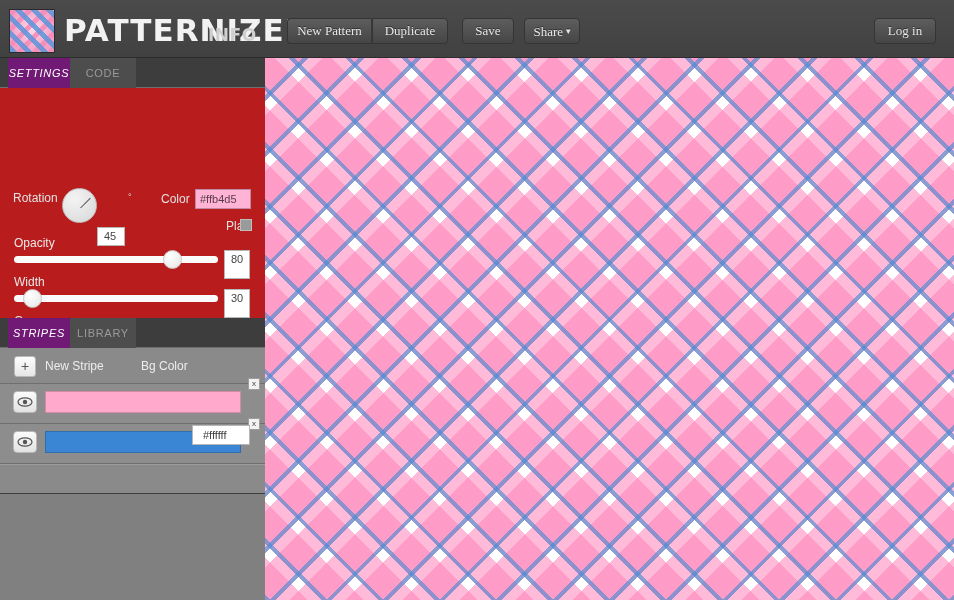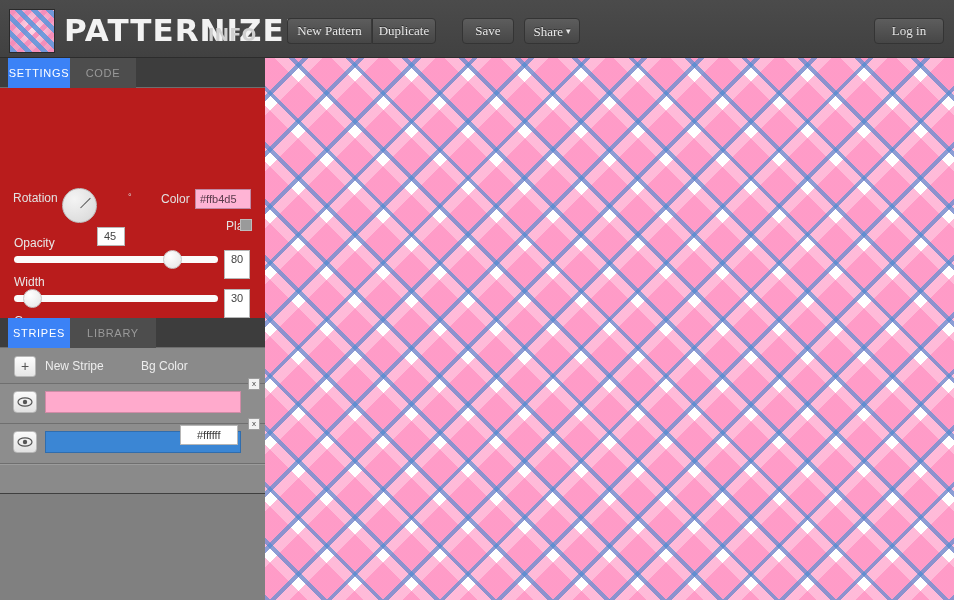--- a/index.html
+++ b/index.html
@@ -52,26 +52,26 @@
     color: #e8e8e8;
     font-family: "Liberation Serif", serif;
     font-size: 13px;
     line-height: 24px;
     text-align: center;
     cursor: pointer;
     text-shadow: 0 -1px 0 rgba(0,0,0,.5);
   }
   #btn-new-pattern { left: 287px; top: 18px; width: 85px;
      border-top-right-radius: 0; border-bottom-right-radius: 0; border-right: 1px solid #3a3a3a; }
-  #btn-duplicate   { left: 372px; top: 18px; width: 64px;
+  #btn-duplicate   { left: 372px; top: 18px; width: 76px;
      border-top-left-radius: 0; border-bottom-left-radius: 0; }
   #btn-save        { left: 462px; top: 18px; width: 52px; }
   #btn-share       { left: 524px; top: 18px; width: 56px; }
   #share-caret { font-size: 9px; margin-left: 3px; vertical-align: 2px; }
-  #btn-login       { left: 874px; top: 18px; width: 70px; }
+  #btn-login       { left: 874px; top: 18px; width: 62px; }
 
   
   #sidebar {
     position: absolute; left: 0; top: 58px;
     width: 265px; height: 542px;
     background: #808080;
   }
 
   .tabbar {
     position: relative;
@@ -82,27 +82,27 @@
   .tab {
     position: absolute; top: 0;
     height: 30px;
     line-height: 30px;
     font-size: 11px;
     letter-spacing: .7px;
     text-align: center;
     cursor: pointer;
     font-family: "Liberation Sans", sans-serif;
   }
-  .tab.active { background: #3b82f6; color: #ffffff; }
+  .tab.active { background: #701a75; color: #ffffff; font-style: italic; }
   .tab.inactive { background: #4d4d4d; color: #9a9a9a; }
 
   #tab-settings { left: 8px;  width: 62px; }
   #tab-code     { left: 70px; width: 66px; }
   #tab-stripes  { left: 8px;  width: 62px; }
-  #tab-library  { left: 70px; width: 86px; }
+  #tab-library  { left: 70px; width: 66px; }
 
   
   #settings-body {
     position: relative;
     height: 230px;
     background: #b91c1c;
   }
   .lbl {
     position: absolute;
     color: #e2e2e2;
@@ -202,27 +202,27 @@
     border-radius: 3px;
     color: #555;
     font-size: 14px;
     line-height: 19px;
     text-align: center;
     cursor: pointer;
   }
   #lbl-new-stripe { left: 45px; top: 11px; color: #ededed; }
   #lbl-bg-color { left: 141px; top: 11px; color: #ededed; }
   #bg-color-value {
-    position: absolute; left: 180px; top: 367px;
+    position: absolute; left: 192px; top: 367px;
     width: 58px; height: 20px;
     background: #ffffff;
     border: 1px solid #b6b6b6;
     font-size: 11px;
     color: #3a3a3a;
-    padding: 3px 0 0 16px;
+    padding: 3px 0 0 10px;
     font-family: "Liberation Sans", sans-serif;
   }
 
   .stripe-row {
     position: relative;
     height: 40px;
     background: #8d8d8d;
     border-bottom: 1px solid #6f6f6f;
   }
   .stripe-eye {

